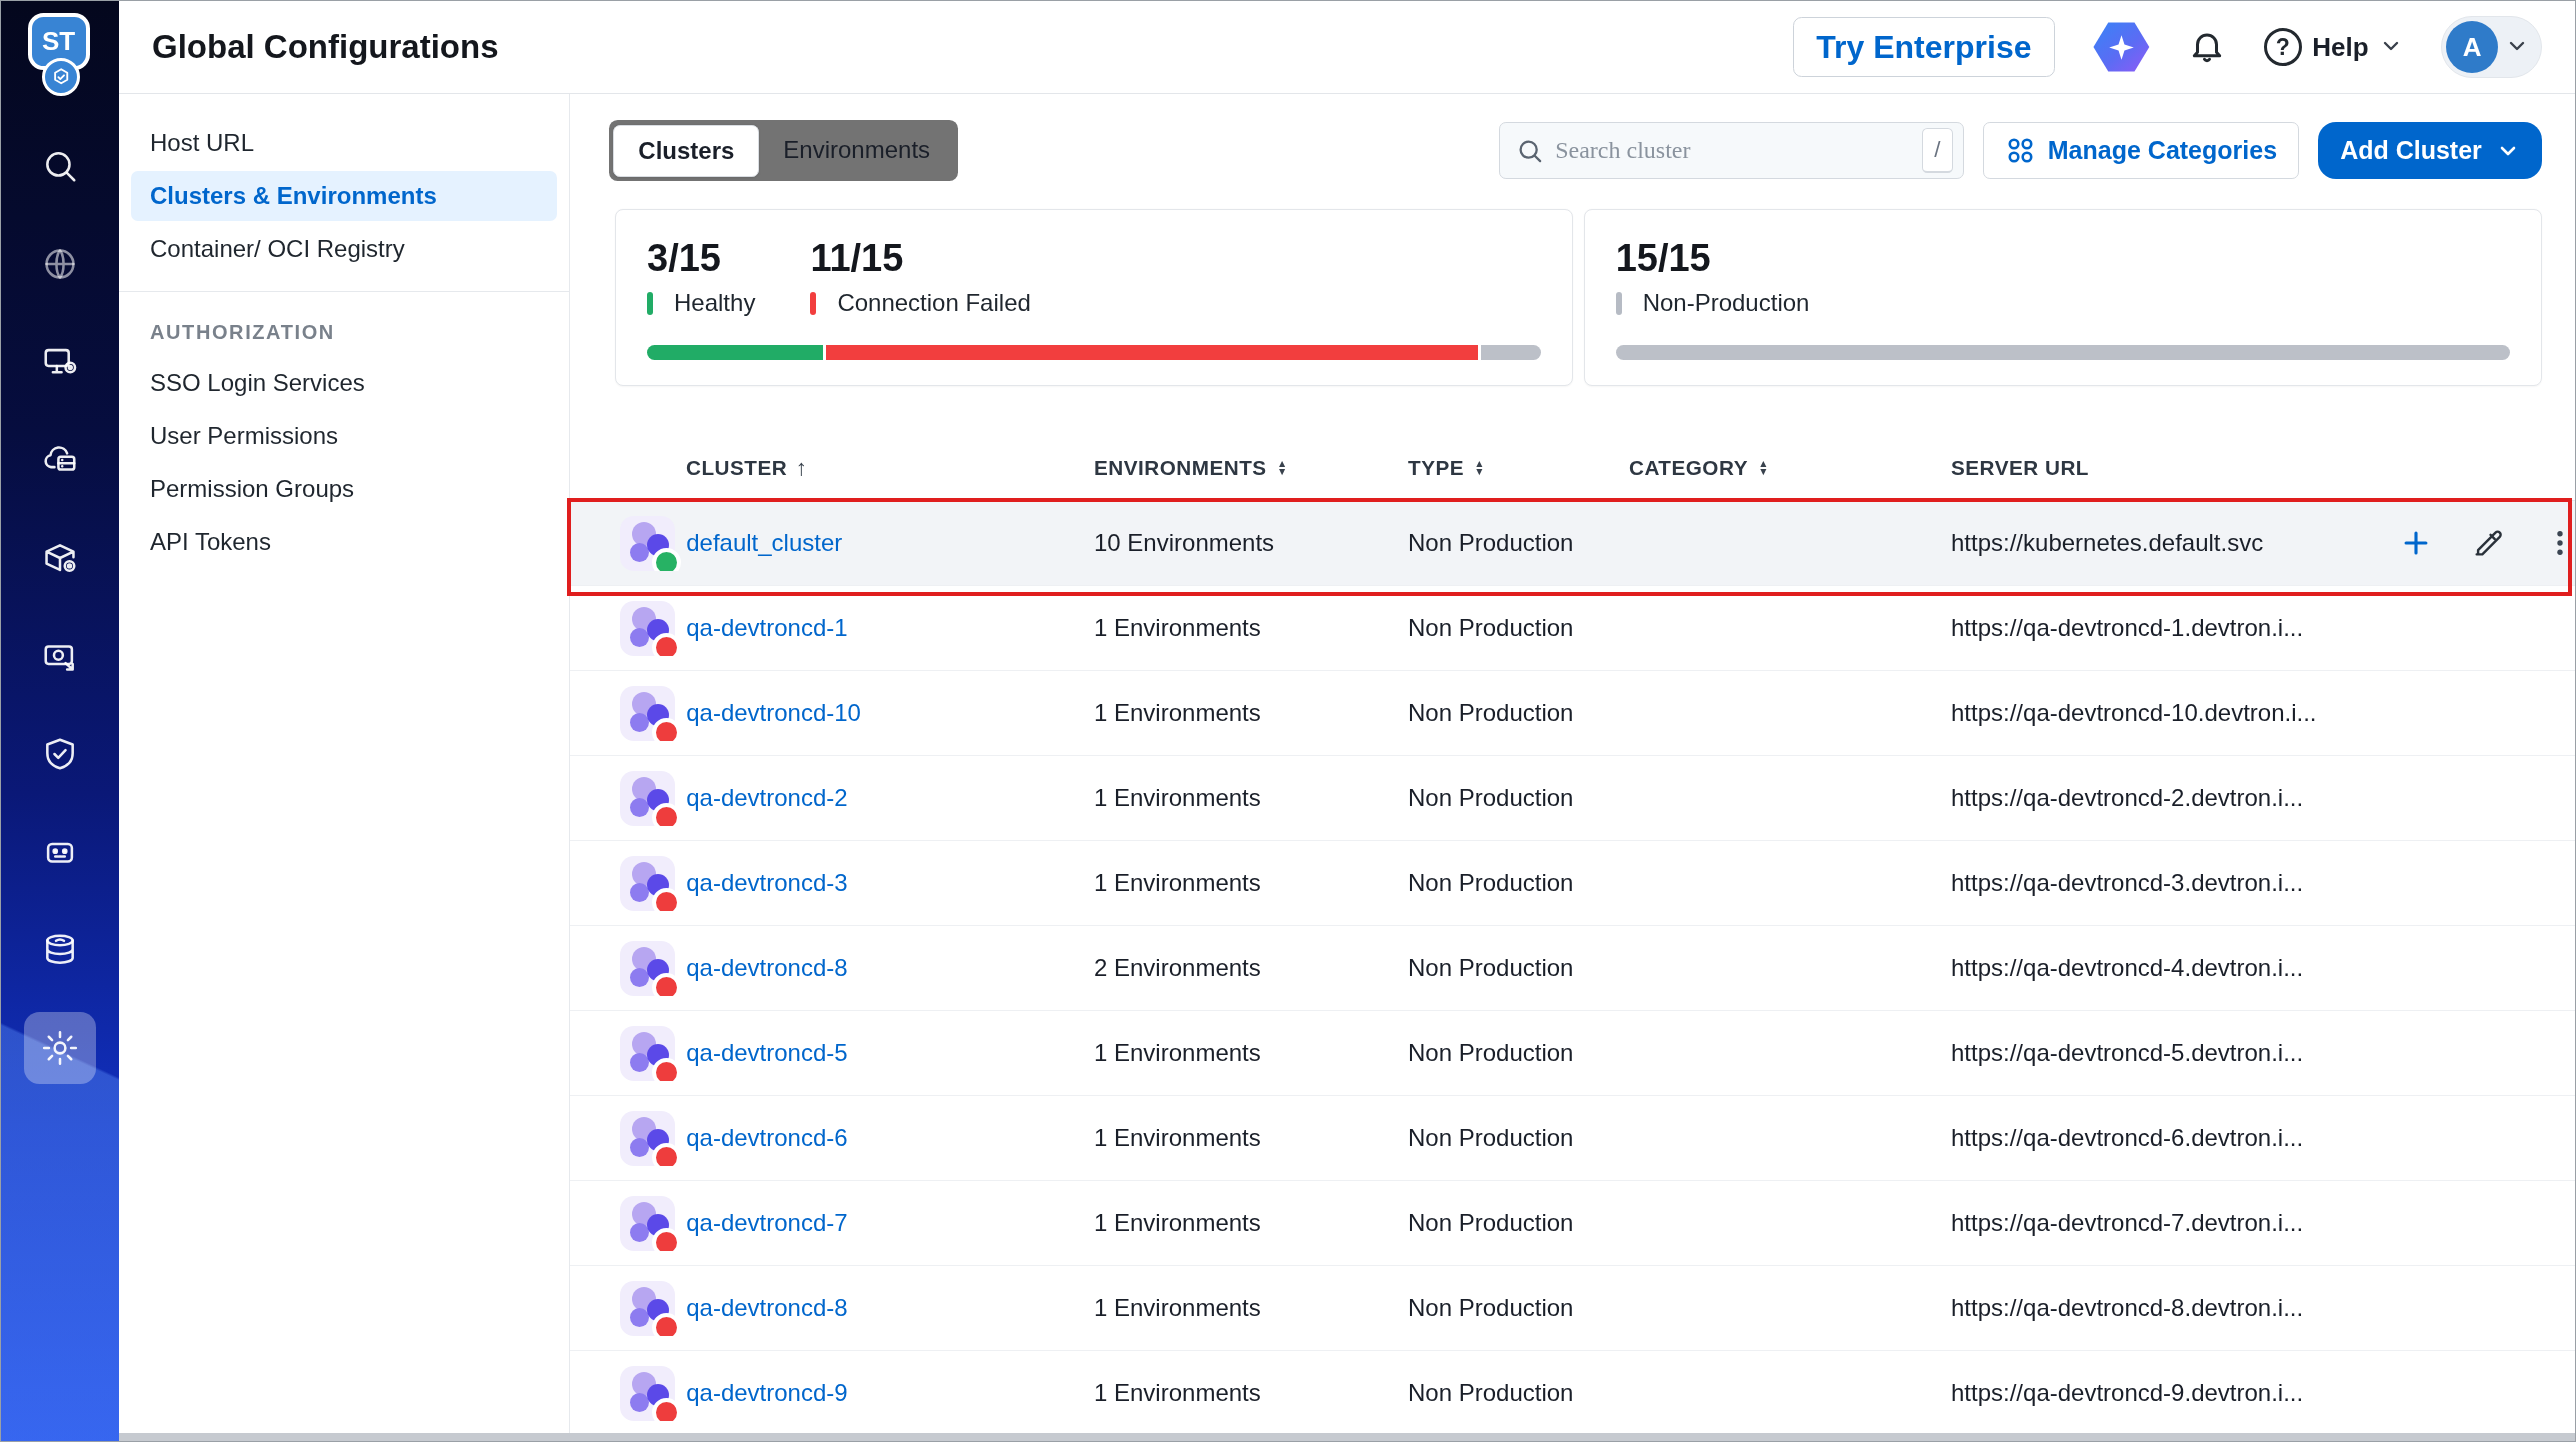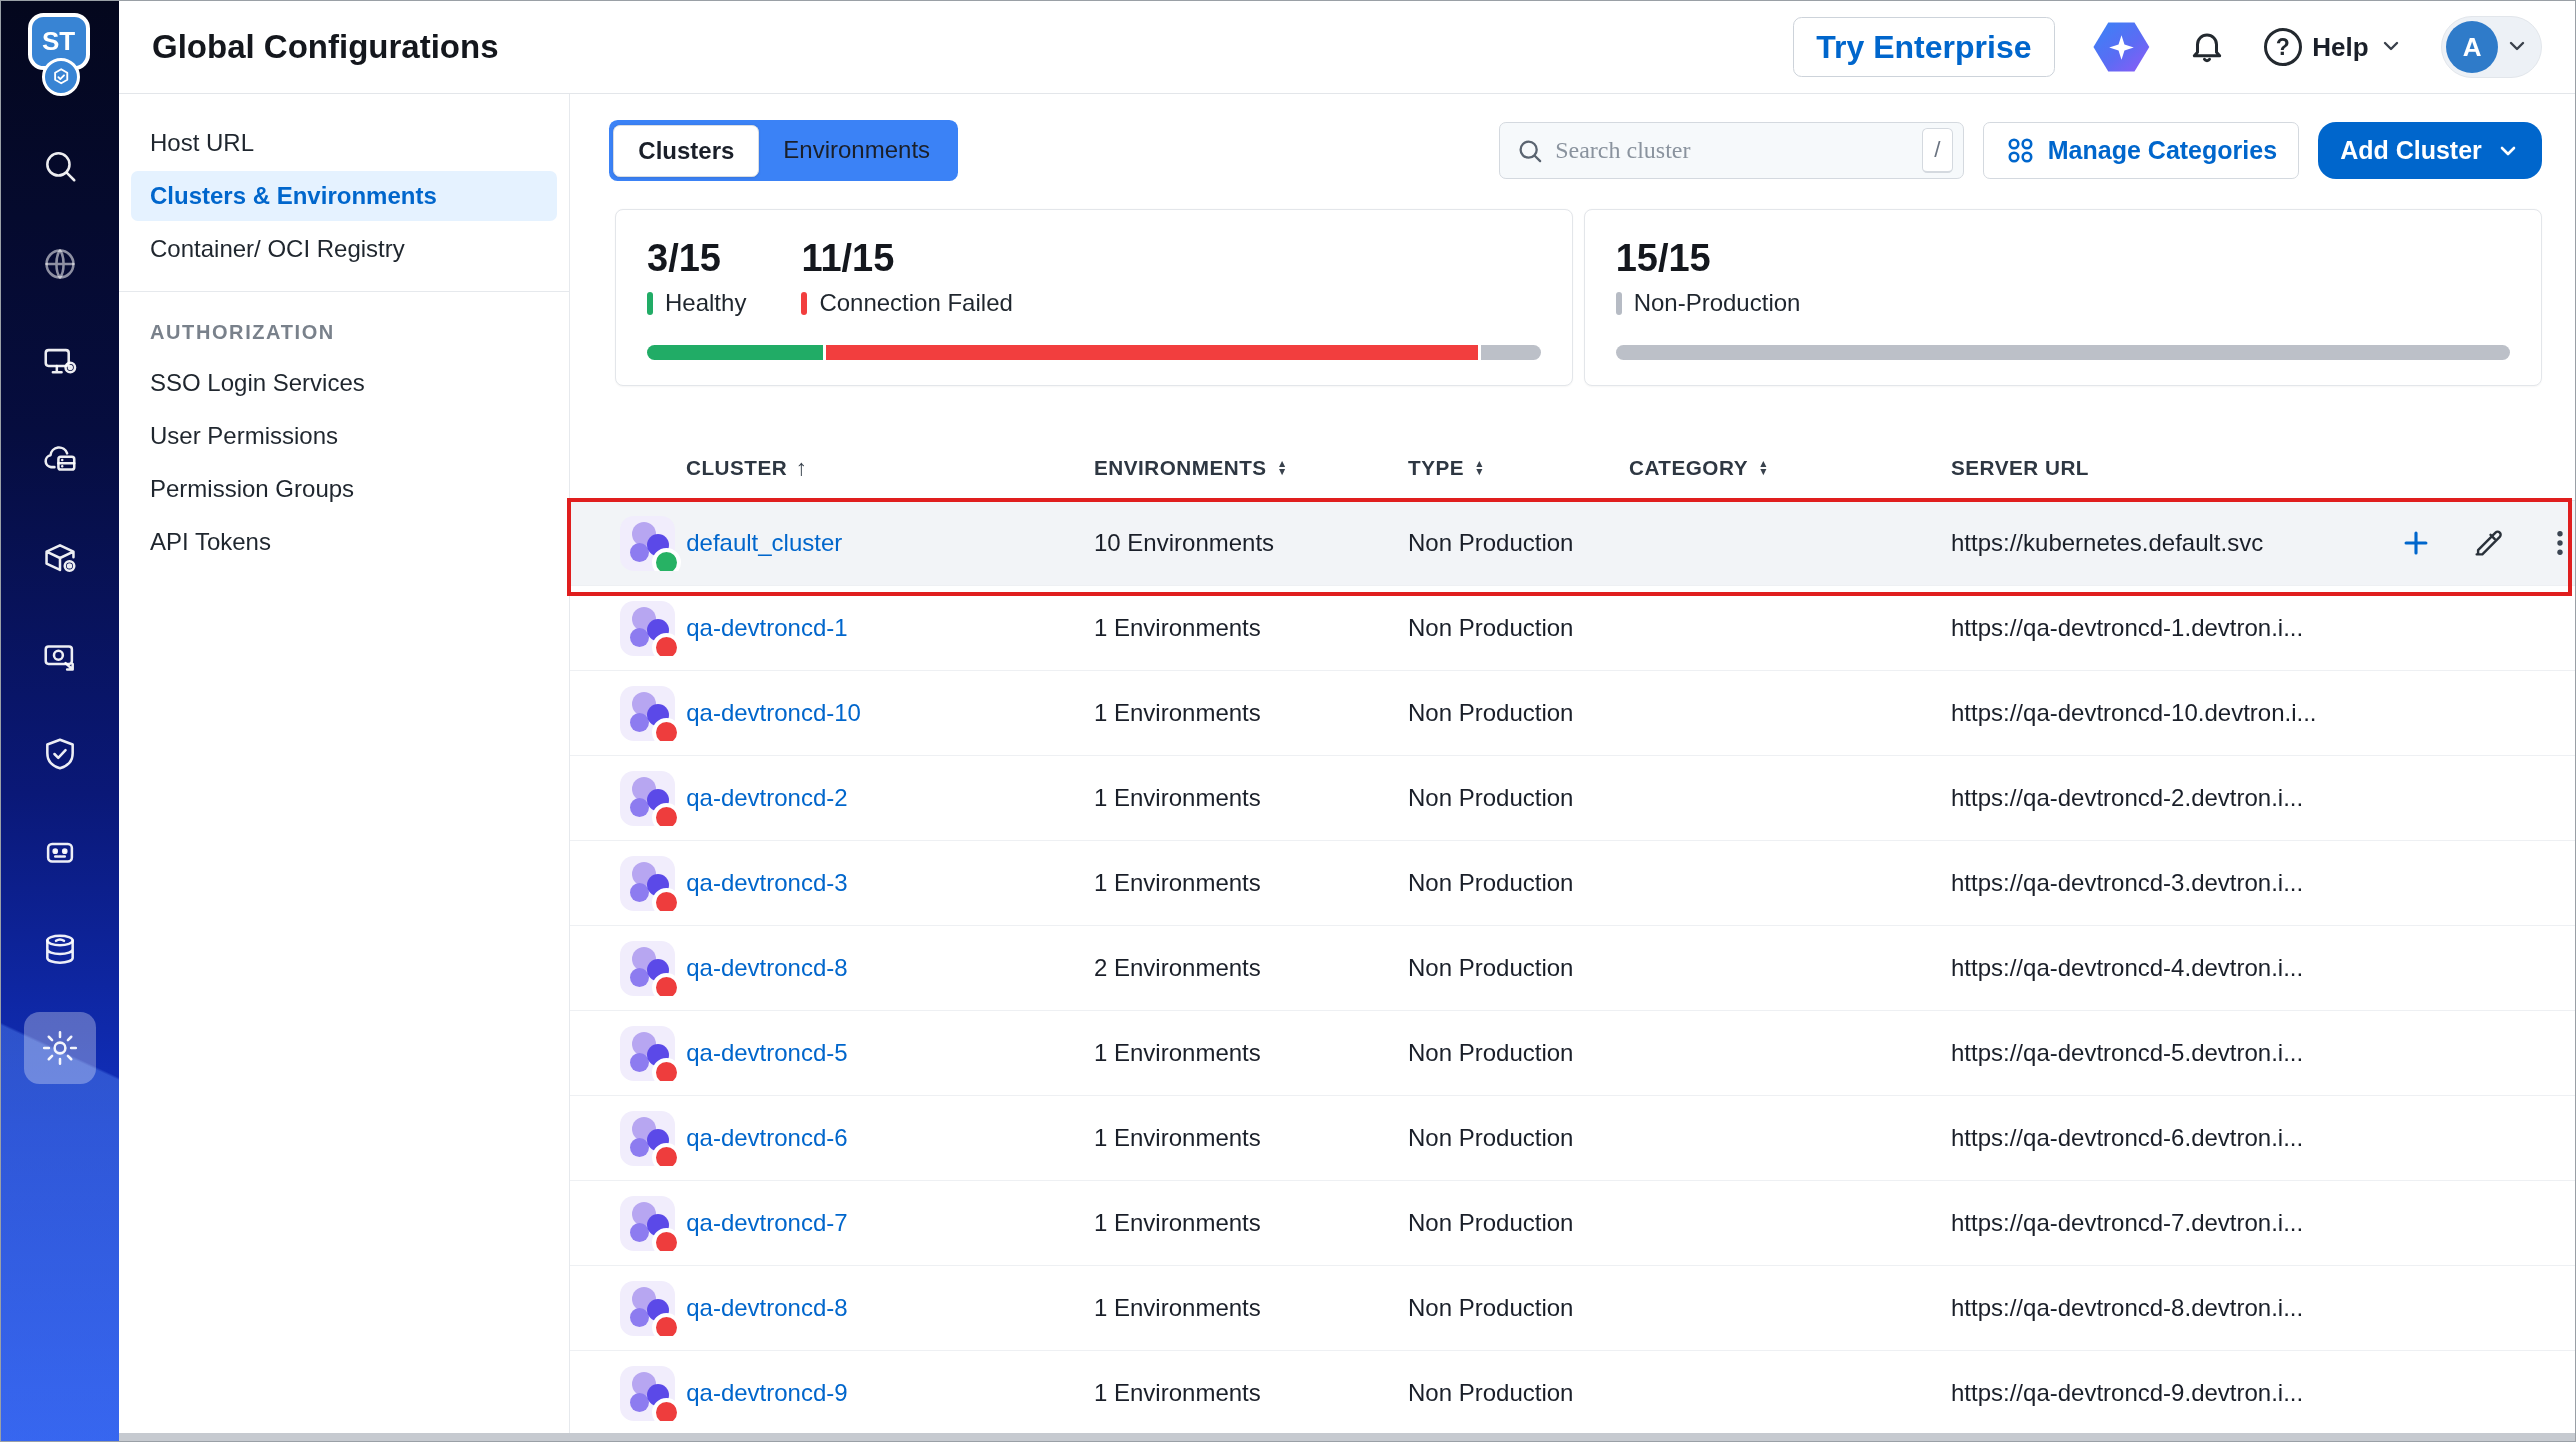--- a/index.html
+++ b/index.html
@@ -61,21 +61,21 @@
     font-size:24px; color:#1f262e; cursor:pointer; }
   .nav-item.active { height:50px; margin:1.7px 12px; padding:0 19px; background:#e5f2ff;
     border-radius:6.9px; color:#0066cc; font-weight:600; }
   .nav-divider { border-top:0.9px solid #e6e9ed; margin:15.5px 0 0; }
   .nav-section { margin:29px 31px 12px; font-size:20px; font-weight:700; color:#79818b; letter-spacing:1.6px; }
 
   
   .main { flex:1; min-width:0; display:flex; flex-direction:column; background:#fff; }
   .toolbar-row { flex:none; height:69px; margin-top:22.4px; padding:0 33px 0 39px;
     display:flex; align-items:center; }
-  .tabs { display:flex; background:#3b82f6; border-radius:8.6px; padding:4.3px; }
+  .tabs { display:flex; background:#737373; border-radius:8.6px; padding:4.3px; }
   .tab { padding:11.2px 24px; font-size:24px; color:#1a1f29; border-radius:6.9px; cursor:pointer; white-space:nowrap; }
   .tab.active { background:#fff; border:0.9px solid #d9dde2; box-shadow:0 0.9px 2.6px rgba(0,0,0,.10); font-weight:600; }
   .toolbar-right { margin-left:auto; display:flex; align-items:center; gap:19px; }
   .search-box { width:465px; height:57px; border:0.9px solid #d4d9df; border-radius:6.9px; background:#f6f9fb;
     display:flex; align-items:center; padding:0 10.3px 0 15.5px; gap:12px; }
   .search-box svg { width:27.6px; height:27.6px; stroke:#5a6470; fill:none; stroke-width:2; stroke-linecap:round; }
   .search-box input { flex:1; border:none; outline:none; background:transparent; font-size:24px; color:#0f766e;
     font-family:Liberation Serif, serif; min-width:0; }
   .search-box input::placeholder { color:#8a939e; }
   .kbd { width:31px; height:45px; border:0.9px solid #d4d9df; border-bottom-width:2.6px; border-radius:5.2px;
@@ -86,21 +86,21 @@
   .btn-add { height:57px; border:none; border-radius:18px; background:#0066cc; color:#fff;
     display:flex; align-items:center; gap:13.8px; padding:0 22.4px; font-size:25px; font-weight:600; cursor:pointer; }
   .btn-add svg { width:24px; height:24px; stroke:#fff; fill:none; stroke-width:2.6; stroke-linecap:round; stroke-linejoin:round; }
 
   
   .cards-row { flex:none; display:flex; gap:10.3px; margin-top:24px; padding:0 33px 0 45px; }
   .card { flex:1; height:177px; background:#fff; border:0.9px solid #e3e6ea; border-radius:8px;
     box-shadow:0 0.9px 1.7px rgba(0,0,0,.04); padding:29px 31px 0; }
   .stats { display:flex; gap:55px; }
   .stat-value { font-size:38px; font-weight:700; color:#14171d; line-height:1; }
-  .stat-label { margin-top:12px; display:flex; align-items:center; gap:12px; font-size:24px; color:#1f262e; }
+  .stat-label { margin-top:12px; display:flex; align-items:center; gap:21px; font-size:24px; color:#1f262e; }
   .tick { width:6px; height:23px; border-radius:3.4px; flex:none; }
   .bar { margin-top:27.6px; height:15.5px; display:flex; border-radius:7.8px; overflow:hidden; }
   .bar .seg { height:15.5px; }
   .bar .seg:not(:last-child) { border-right:3.4px solid #fff; }
 
   
   .thead { flex:none; display:grid; grid-template-columns:474px 314px 221px 322px 446px 1fr;
     align-items:center; height:65px; margin-top:50px; padding-left:50px; border-bottom:0.9px solid #e3e6ea; }
   .th { font-size:20.7px; font-weight:700; color:#2e3742; letter-spacing:0.5px; display:flex; align-items:center; }
   .th:first-child { padding-left:66px; }

